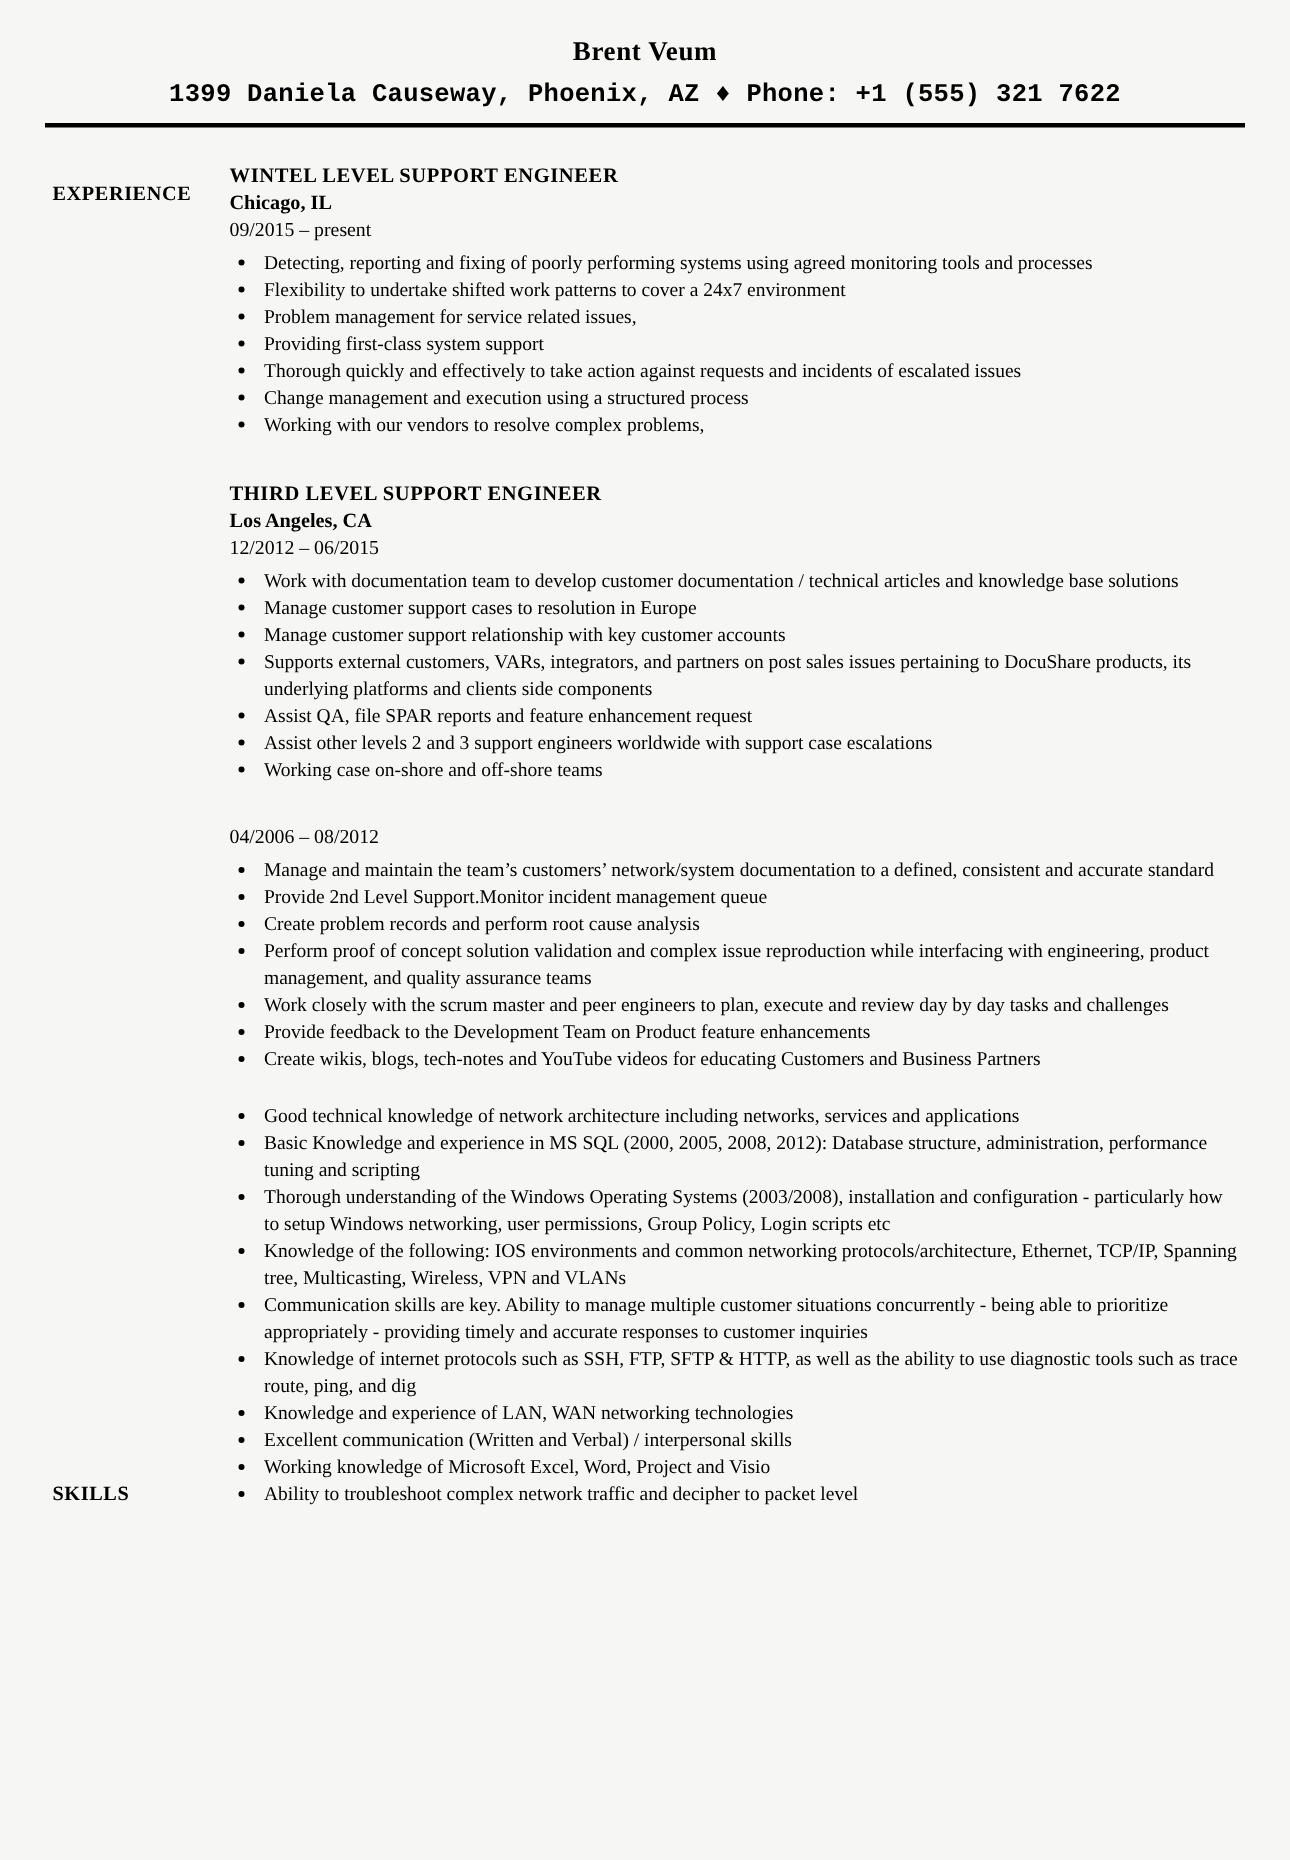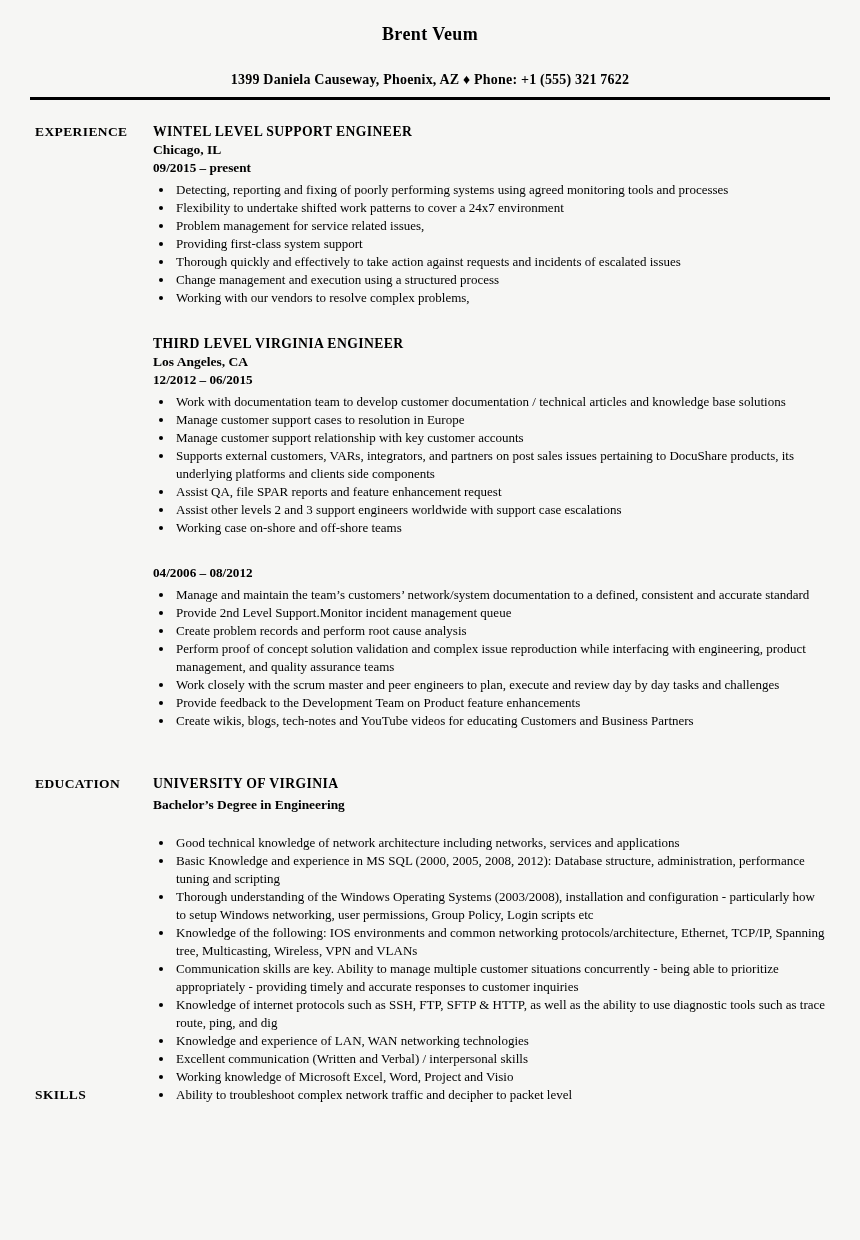--- a/index.html
+++ b/index.html
@@ -11,42 +11,43 @@
   }
   .page {
     width: 860px;
     min-height: 1240px;
     margin: 0 auto;
     padding: 24px 30px 40px 30px;
     background: #f6f6f4;
   }
   .header { text-align: center; }
   .name { font-size: 18px; font-weight: 700; letter-spacing: 0.4px; }
-  .contact { font-size: 14px; font-weight: 700; margin-top: 27px; letter-spacing: 0.2px; }
+  .contact { font-size: 17px; font-weight: 700; margin-top: 9px; letter-spacing: 0.2px; font-family: Liberation Mono, monospace; }
   .rule { border: none; border-top: 3px solid #000; margin: 9px 0 0 0; }
 
   .section { display: flex; align-items: flex-start; }
   .section-experience { margin-top: 22px; }
   .section-education { margin-top: 44px; }
   .section-skills { margin-top: 20px; align-items: flex-end; }
 
   .label-col {
     flex: 0 0 123px;
     font-size: 13.5px;
     font-weight: 700;
     padding-left: 5px;
     letter-spacing: 0.4px;
     line-height: 19px;
+    margin-top: 12px;
   }
   .content-col { flex: 1 1 auto; min-width: 0; padding-right: 2px; }
 
   .job + .job { margin-top: 27px; }
   .job-title { font-size: 13.7px; font-weight: 700; letter-spacing: 0.4px; line-height: 19px; }
   .job-location { font-size: 13.5px; font-weight: 700; line-height: 18px; }
-  .job-dates { font-size: 13.2px; line-height: 17px; font-weight: bold; }
+  .job-dates { font-size: 13.2px; line-height: 17px; }
 
   ul.bullets { margin: 5px 0 0 0; padding-left: 21px; }
   ul.bullets li { font-size: 13px; line-height: 18px; padding-left: 2px; margin: 0; }
   ul.bullets.skills-list { margin-top: 0; }
 
   .edu-school { font-size: 13.7px; font-weight: 700; letter-spacing: 0.4px; line-height: 19px; }
   .edu-degree { font-size: 13.4px; font-weight: 700; margin-top: 3px; line-height: 18px; }
 </style>
 </head>
 <body>
@@ -72,21 +73,21 @@
           <li>Flexibility to undertake shifted work patterns to cover a 24x7 environment</li>
           <li>Problem management for service related issues,</li>
           <li>Providing first-class system support</li>
           <li>Thorough quickly and effectively to take action against requests and incidents of escalated issues</li>
           <li>Change management and execution using a structured process</li>
           <li>Working with our vendors to resolve complex problems,</li>
         </ul>
       </div>
 
       <div class="job">
-        <div class="job-title">THIRD LEVEL VIRGINIA ENGINEER</div>
+        <div class="job-title">THIRD LEVEL SUPPORT ENGINEER</div>
         <div class="job-location">Los Angeles, CA</div>
         <div class="job-dates">12/2012 – 06/2015</div>
         <ul class="bullets">
           <li>Work with documentation team to develop customer documentation / technical articles and knowledge base solutions</li>
           <li>Manage customer support cases to resolution in Europe</li>
           <li>Manage customer support relationship with key customer accounts</li>
           <li>Supports external customers, VARs, integrators, and partners on post sales issues pertaining to DocuShare products, its underlying platforms and clients side components</li>
           <li>Assist QA, file SPAR reports and feature enhancement request</li>
           <li>Assist other levels 2 and 3 support engineers worldwide with support case escalations</li>
           <li>Working case on-shore and off-shore teams</li>
@@ -102,27 +103,20 @@
           <li>Perform proof of concept solution validation and complex issue reproduction while interfacing with engineering, product management, and quality assurance teams</li>
           <li>Work closely with the scrum master and peer engineers to plan, execute and review day by day tasks and challenges</li>
           <li>Provide feedback to the Development Team on Product feature enhancements</li>
           <li>Create wikis, blogs, tech-notes and YouTube videos for educating Customers and Business Partners</li>
         </ul>
       </div>
 
     </div>
   </section>
 
-  <section class="section section-education">
-    <div class="label-col">EDUCATION</div>
-    <div class="content-col">
-      <div class="edu-school">UNIVERSITY OF VIRGINIA</div>
-      <div class="edu-degree">Bachelor’s Degree in Engineering</div>
-    </div>
-  </section>
 
   <section class="section section-skills">
     <div class="label-col">SKILLS</div>
     <div class="content-col">
       <ul class="bullets skills-list">
         <li>Good technical knowledge of network architecture including networks, services and applications</li>
         <li>Basic Knowledge and experience in MS SQL (2000, 2005, 2008, 2012): Database structure, administration, performance tuning and scripting</li>
         <li>Thorough understanding of the Windows Operating Systems (2003/2008), installation and configuration - particularly how to setup Windows networking, user permissions, Group Policy, Login scripts etc</li>
         <li>Knowledge of the following: IOS environments and common networking protocols/architecture, Ethernet, TCP/IP, Spanning tree, Multicasting, Wireless, VPN and VLANs</li>
         <li>Communication skills are key. Ability to manage multiple customer situations concurrently - being able to prioritize appropriately - providing timely and accurate responses to customer inquiries</li>

